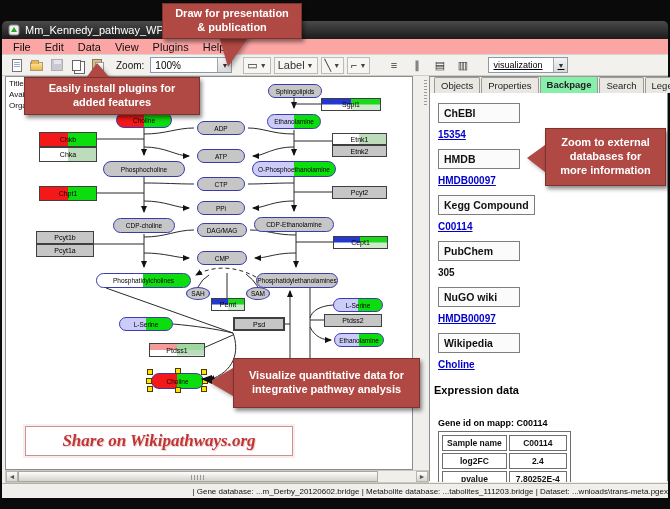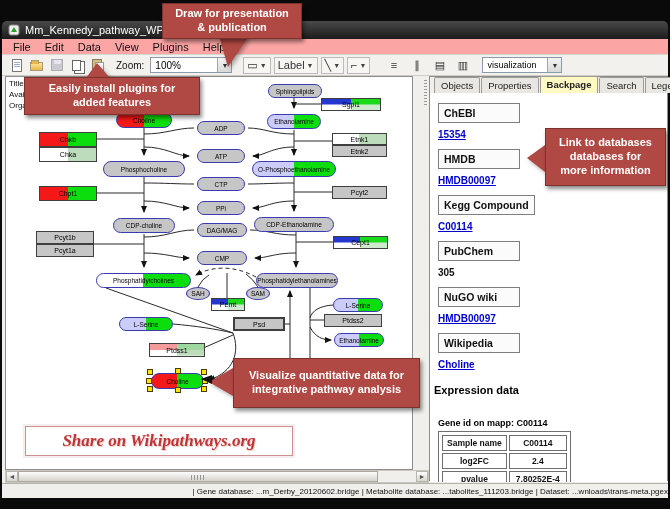--- a/index.html
+++ b/index.html
@@ -50,21 +50,21 @@
   .hthumb{position:relative;width:360px;height:100%;background:linear-gradient(#fdfdfd,#d5d3cc);border:1px solid #a9a7a0;}
   .hthumb .dots{position:absolute;left:50%;top:3px;width:14px;height:5px;margin-left:-7px;
     background:repeating-linear-gradient(90deg,#999 0 1px,transparent 1px 3px);}
   .htrough{flex:1;}
 
   
   .rpanel{position:absolute;left:427px;top:0;width:239px;height:405px;background:#fff;border:1px solid #8d8d8d;}
   .tabs{position:absolute;left:0;top:0;width:100%;height:16px;background:#f0efec;display:flex;align-items:flex-end;padding-left:4px;gap:1px;}
   .tab{font-size:9.5px;color:#222;background:#e9e7e1;border:1px solid #9c9a94;border-bottom:none;
     padding:2px 6px 2px;border-radius:2px 2px 0 0;}
-  .tab.active{background:#fef9c3;font-weight:bold;padding-bottom:3px;}
+  .tab.active{background:#86efac;font-weight:bold;padding-bottom:3px;}
   .bp{position:absolute;left:0;top:16px;width:100%;height:389px;background:#fff;overflow:hidden;padding:10px 0 0 8px;}
   .bp-section{margin-bottom:9px;}
   .bp-head{display:inline-block;min-width:82px;border:1px solid #7e7e7e;background:#fbfbfb;
     font-size:10.5px;font-weight:bold;color:#111;padding:3px 5px;}
   .bp-val{font-size:10px;font-weight:bold;margin:6px 0 0 0;color:#111;}
   .bp-val.link{color:#0000cd;text-decoration:underline;cursor:pointer;}
   .bp-expr{font-size:11px;font-weight:bold;margin:14px 0 0 -4px;color:#000;}
   .bp-geneid{font-size:9px;font-weight:bold;margin-top:22px;color:#000;}
   .bp-tablewrap{display:inline-block;border:1px solid #6e6e6e;padding:1px;margin-top:3px;background:#fff;}
   table.expr{border-collapse:separate;border-spacing:2px;}
@@ -173,21 +173,21 @@
         <div class="tbtn">
           <div class="glyph">∥</div>
         </div>
         <div class="tbtn">
           <div class="glyph">▤</div>
         </div>
         <div class="tbtn">
           <div class="glyph">▥</div>
         </div>
       </div>
-    <div class="combo" style="width:80px;margin-left:8px;">
+    <div class="combo" style="width:80px;margin-left:14px;text-decoration:underline;">
       <span class="val" style="font-size:9px">visualization</span>
       <span class="dd">▼</span>
     </div>
   </div>
 
   <div class="workarea">
 
     <div class="canvas">
       <div class="canvas-note">
         <div>Title:</div>
@@ -360,21 +360,21 @@
   <div class="tri" style="left:219px;top:36px;border-top:31px solid #b04843;border-left:9px solid transparent;border-right:21px solid transparent;"></div>
 
   <div class="tri" style="left:86px;top:63px;border-bottom:15px solid #b04843;border-left:11px solid transparent;border-right:13px solid transparent;"></div>
   <div class="callout" style="left:24px;top:77px;width:176px;height:38px;">
     <div>Easily install plugins for</div>
       <div>added features</div>
   </div>
 
   <div class="tri" style="left:527px;top:145px;border-right:18px solid #b04843;border-top:13px solid transparent;border-bottom:14px solid transparent;"></div>
   <div class="callout" style="left:545px;top:128px;width:121px;height:58px;">
-    <div>Link  to databases</div>
+    <div>Zoom  to external</div>
       <div>databases  for</div>
       <div>more information</div>
   </div>
 
   <div class="tri" style="left:209px;top:368px;border-right:24px solid #b04843;border-top:14px solid transparent;border-bottom:14px solid transparent;"></div>
   <div class="callout" style="left:233px;top:358px;width:187px;height:50px;">
     <div>Visualize quantitative  data  for</div>
       <div>integrative pathway analysis</div>
   </div>
   <div class="cursor-arrow"></div>

